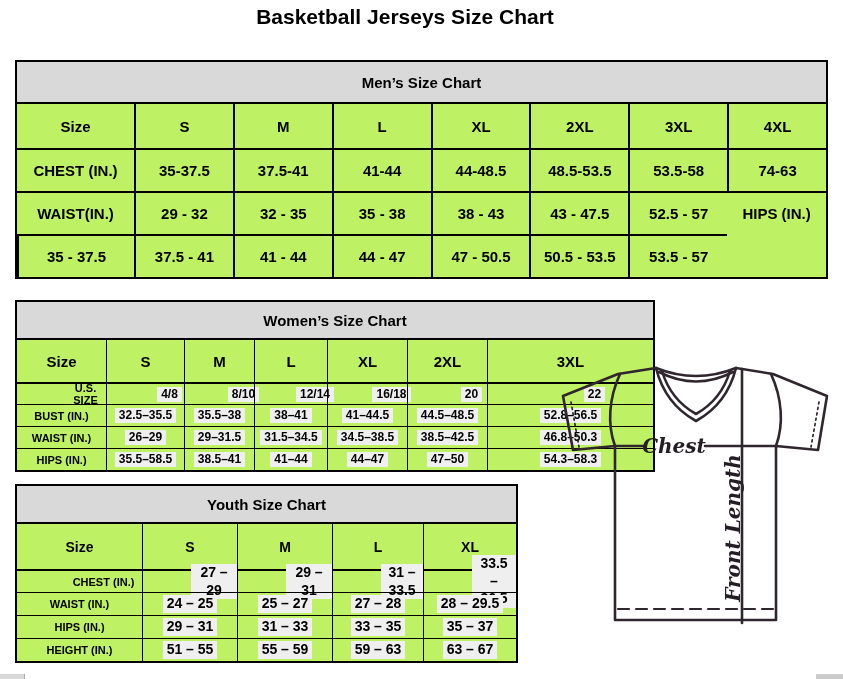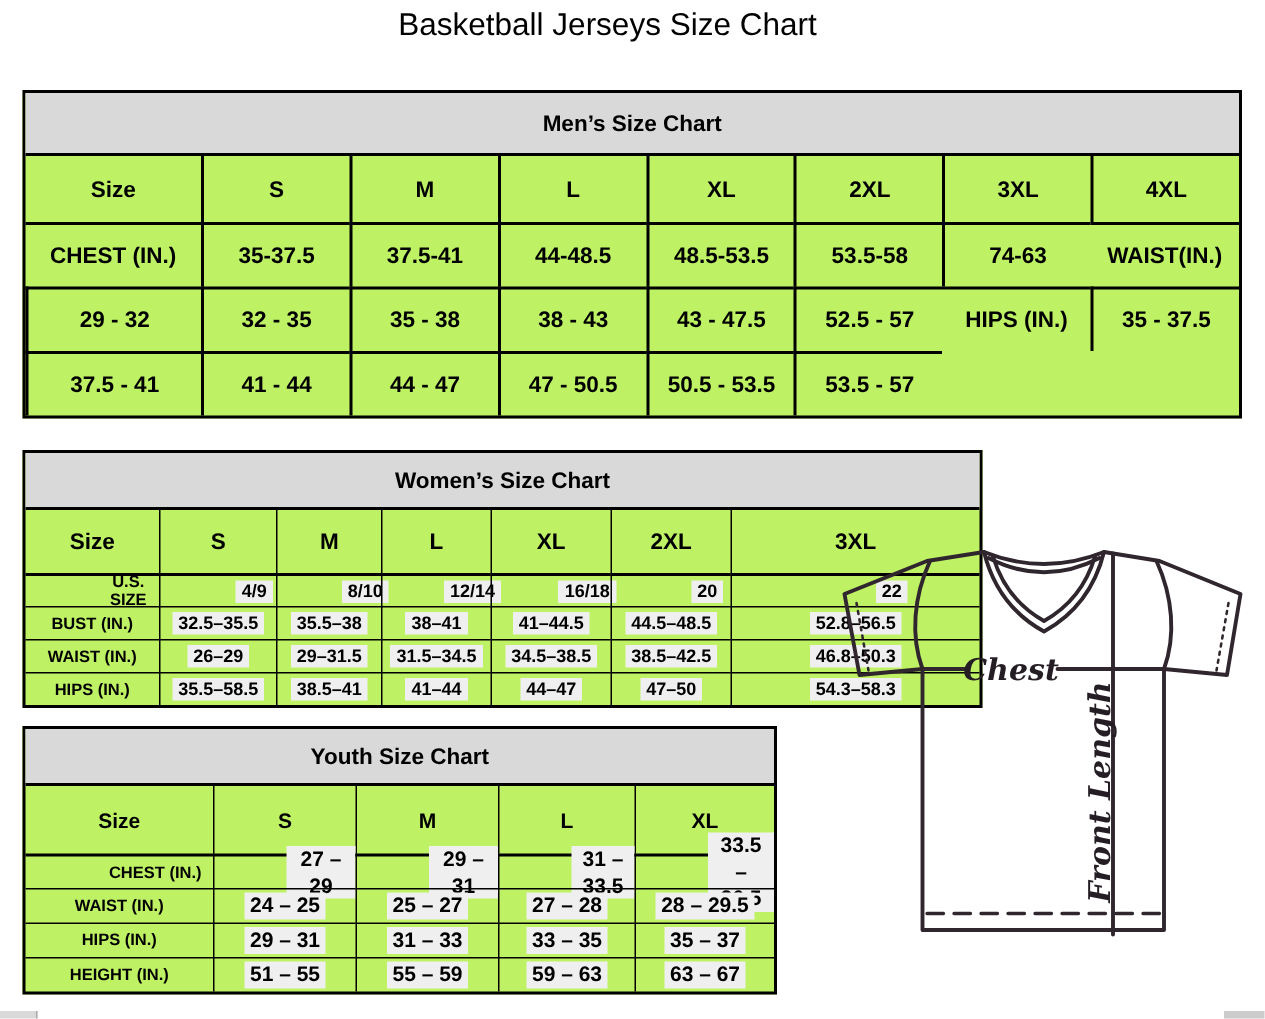--- a/index.html
+++ b/index.html
@@ -3,21 +3,21 @@
 <meta charset="utf-8">
 <style>
   html,body{margin:0;padding:0;}
   body{
     width:843px;height:679px;position:relative;overflow:hidden;
     background:#ffffff;color:#000;
     font-family:"Liberation Sans","DejaVu Sans",sans-serif;
   }
   .page-title{
     position:absolute;left:0;top:5px;width:810px;text-align:center;
-    font-size:21px;font-weight:normal;
+    font-size:21px;font-weight:bold;
   }
   .tbl{position:absolute;border:2px solid #000;background:#bef264;box-sizing:border-box;}
   .tbl-title{
     background:#d9d9d9;display:flex;align-items:center;justify-content:center;
     font-weight:bold;font-size:15px;border-bottom:2px solid #000;
   }
   .grid{display:grid;}
   .cell{
     display:flex;align-items:center;justify-content:center;
     font-weight:bold;text-align:center;box-sizing:border-box;
@@ -71,20 +71,21 @@
     <div class="cell hr">M</div>
     <div class="cell hr">L</div>
     <div class="cell hr">XL</div>
     <div class="cell hr">2XL</div>
     <div class="cell hr">3XL</div>
     <div class="cell hr">4XL</div>
 
     <div class="cell fc">CHEST (IN.)</div>
     <div class="cell">35-37.5</div>
     <div class="cell">37.5-41</div>
+    <div class="cell">41-44</div>
     <div class="cell">44-48.5</div>
     <div class="cell">48.5-53.5</div>
     <div class="cell">53.5-58</div>
     <div class="cell">74-63</div>
 
     <div class="cell fc">WAIST(IN.)</div>
     <div class="cell">29 - 32</div>
     <div class="cell">32 - 35</div>
     <div class="cell">35 - 38</div>
     <div class="cell">38 - 43</div>
@@ -108,21 +109,21 @@
     <div class="cell hcell fc hr">Size</div>
     <div class="cell hcell hr">S</div>
     <div class="cell hcell hr">M</div>
     <div class="cell hcell hr">L</div>
     <div class="cell hcell hr">XL</div>
     <div class="cell hcell hr">2XL</div>
     <div class="cell hcell hr">3XL</div>
 
     <div class="cell lab fc r0">U.S. SIZE</div>
     <div class="cell r0">
-        <span class="hl">4/9</span>
+        <span class="hl">4/8</span>
       </div>
     <div class="cell r0">
         <span class="hl">8/10</span>
       </div>
     <div class="cell r0">
         <span class="hl">12/14</span>
       </div>
     <div class="cell r0">
         <span class="hl">16/18</span>
       </div>

